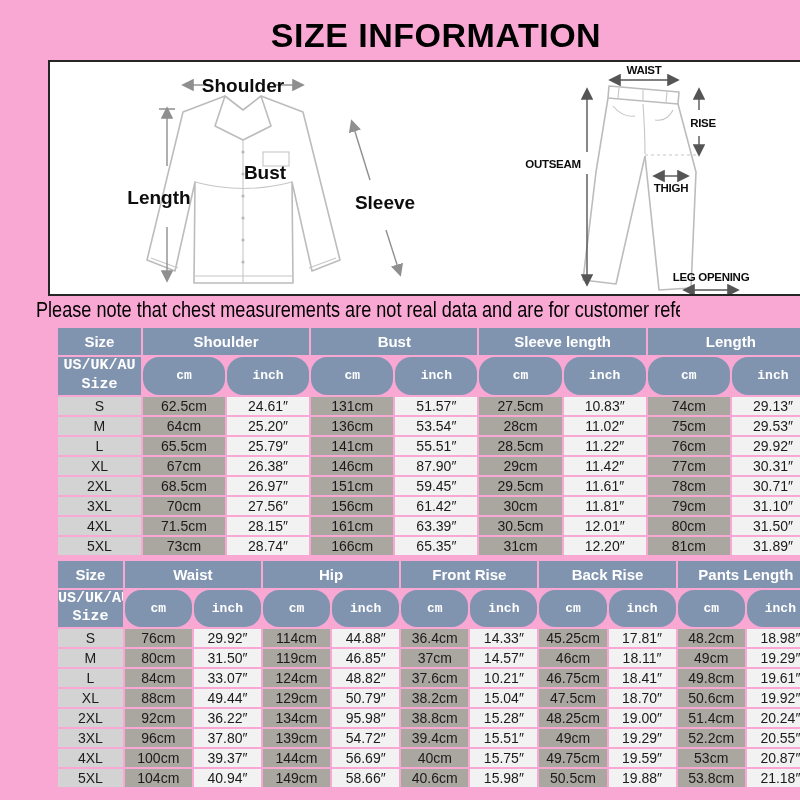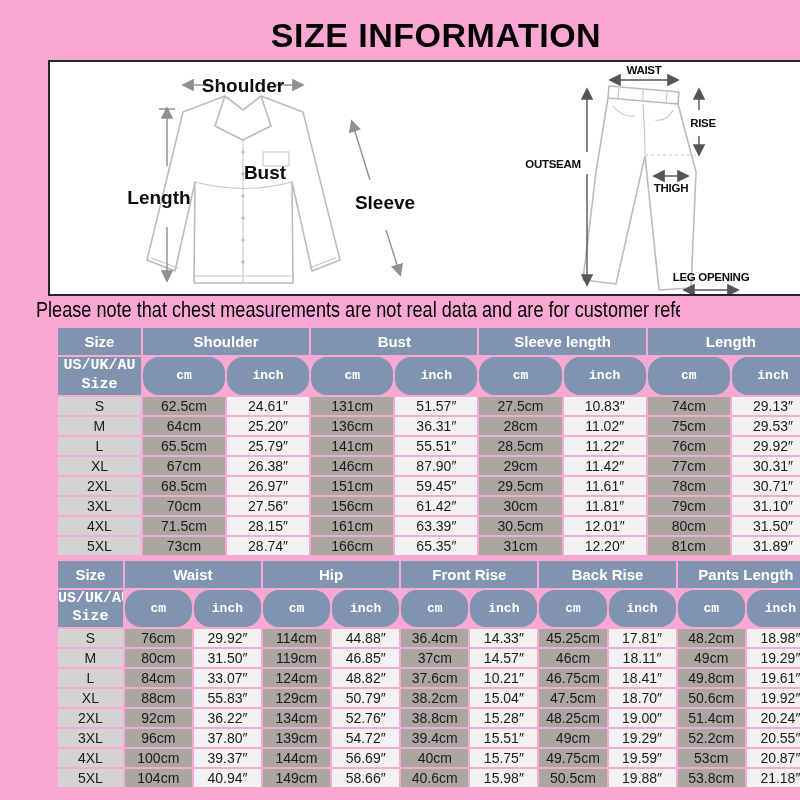--- a/index.html
+++ b/index.html
@@ -177,21 +177,21 @@
           <td class="cm-cell">27.5cm</td>
           <td class="inch-cell">10.83″</td>
           <td class="cm-cell">74cm</td>
           <td class="inch-cell">29.13″</td>
         </tr>
         <tr class="data-row">
           <td class="size-cell">M</td>
           <td class="cm-cell">64cm</td>
           <td class="inch-cell">25.20″</td>
           <td class="cm-cell">136cm</td>
-          <td class="inch-cell">36.31″</td>
+          <td class="inch-cell">53.54″</td>
           <td class="cm-cell">28cm</td>
           <td class="inch-cell">11.02″</td>
           <td class="cm-cell">75cm</td>
           <td class="inch-cell">29.53″</td>
         </tr>
         <tr class="data-row">
           <td class="size-cell">L</td>
           <td class="cm-cell">65.5cm</td>
           <td class="inch-cell">25.79″</td>
           <td class="cm-cell">141cm</td>
@@ -334,36 +334,36 @@
           <td class="cm-cell">37.6cm</td>
           <td class="inch-cell">10.21″</td>
           <td class="cm-cell">46.75cm</td>
           <td class="inch-cell">18.41″</td>
           <td class="cm-cell">49.8cm</td>
           <td class="inch-cell">19.61″</td>
         </tr>
         <tr class="data-row">
           <td class="size-cell">XL</td>
           <td class="cm-cell">88cm</td>
-          <td class="inch-cell">55.83″</td>
+          <td class="inch-cell">49.44″</td>
           <td class="cm-cell">129cm</td>
           <td class="inch-cell">50.79″</td>
           <td class="cm-cell">38.2cm</td>
           <td class="inch-cell">15.04″</td>
           <td class="cm-cell">47.5cm</td>
           <td class="inch-cell">18.70″</td>
           <td class="cm-cell">50.6cm</td>
           <td class="inch-cell">19.92″</td>
         </tr>
         <tr class="data-row">
           <td class="size-cell">2XL</td>
           <td class="cm-cell">92cm</td>
           <td class="inch-cell">36.22″</td>
           <td class="cm-cell">134cm</td>
-          <td class="inch-cell">52.76″</td>
+          <td class="inch-cell">95.98″</td>
           <td class="cm-cell">38.8cm</td>
           <td class="inch-cell">15.28″</td>
           <td class="cm-cell">48.25cm</td>
           <td class="inch-cell">19.00″</td>
           <td class="cm-cell">51.4cm</td>
           <td class="inch-cell">20.24″</td>
         </tr>
         <tr class="data-row">
           <td class="size-cell">3XL</td>
           <td class="cm-cell">96cm</td>

